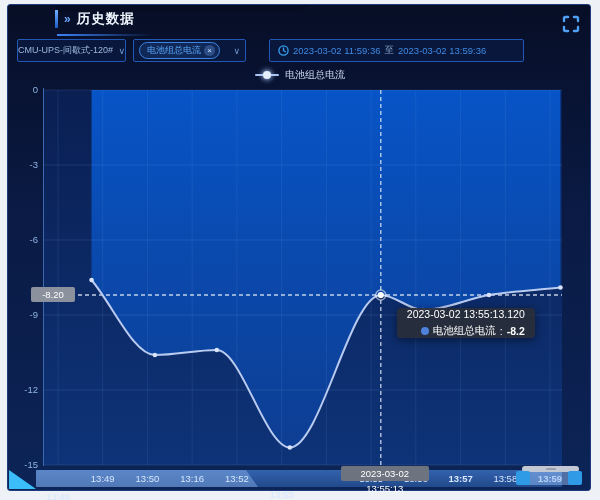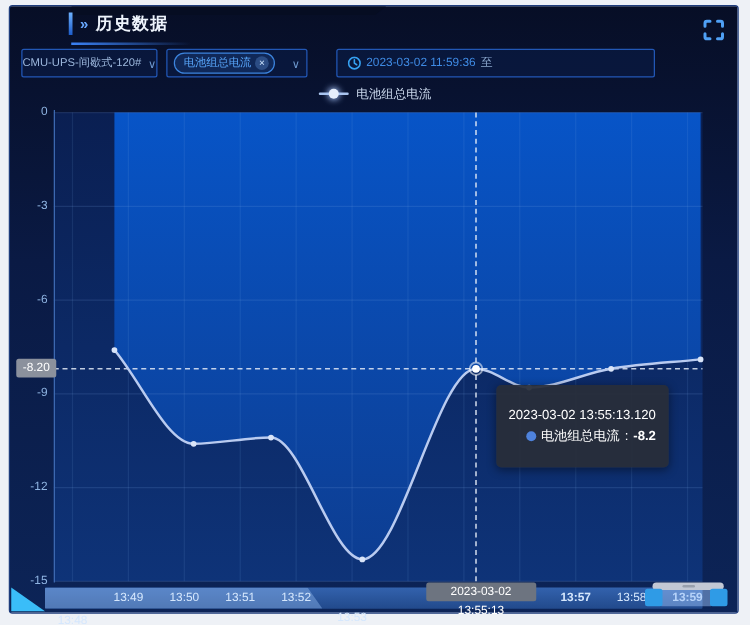--- a/index.html
+++ b/index.html
@@ -45,26 +45,26 @@
   
   #chart-svg{position:absolute;left:0;top:0;z-index:1;pointer-events:none;}
   .ylab{position:absolute;left:2px;width:36px;text-align:right;color:#8fb4e2;font-size:9.5px;z-index:3;}
   .xlab{position:absolute;top:471px;height:15px;line-height:15px;text-align:center;
         color:#d5e7fd;font-size:9.5px;z-index:3;}
   .xband{position:absolute;left:36px;top:470px;width:526px;height:17px;z-index:2;border-radius:1px;
         background:linear-gradient(180deg,rgba(62,116,198,.78),rgba(42,88,160,.72));}
   .xband-light{position:absolute;left:0;top:0;width:222px;height:100%;
         background:rgba(140,180,235,.45);
         clip-path:polygon(0 0,calc(100% - 12px) 0,100% 100%,0 100%);}
-  .ylabel-pointer{position:absolute;left:13px;width:32px;height:15px;line-height:15px;z-index:6;
+  .ylabel-pointer{position:absolute;left:31px;width:44px;height:15px;line-height:15px;z-index:6;
         background:#8b919d;color:#fff;font-size:9.5px;text-align:center;border-radius:2px;}
   .xlabel-pointer{position:absolute;top:466px;height:15px;line-height:15px;z-index:6;
         background:#6d7480;color:#fff;font-size:9.5px;text-align:center;border-radius:2px;}
   .tooltip{position:absolute;z-index:9;background:rgba(40,46,57,.94);border-radius:4px;
-        padding:18px 10px;color:#fff;font-size:10.5px;box-shadow:0 2px 8px rgba(0,0,0,.45);
+        padding:0 10px;color:#fff;font-size:10.5px;box-shadow:0 2px 8px rgba(0,0,0,.45);
         white-space:nowrap;}
   .tt-time{margin-bottom:4px;}
   .tt-row{display:flex;align-items:center;justify-content:flex-end;gap:4px;}
   .tt-dot{width:8px;height:8px;border-radius:50%;background:#4e82dc;display:inline-block;}
   .tt-val{font-weight:bold;}
   
   .dz-bar{position:absolute;left:522px;top:466px;width:57px;height:6px;background:#c2c8d4;
         border-radius:3px;z-index:8;cursor:pointer;}
   .dz-bar::after{content:"";position:absolute;left:24px;top:2px;width:10px;height:2px;
         background:#98a0ad;border-radius:1px;}
@@ -113,20 +113,21 @@
     <span class="chev">∨</span>
   </div>
 
   <div class="ctl datebox">
     <svg width="11" height="11" viewBox="0 0 12 12" fill="none" stroke="#35a1f2" stroke-width="1.4" stroke-linecap="round">
       <circle cx="6" cy="6" r="5"></circle>
         <path d="M6 3.2 V6 L8 7.4"></path>
     </svg>
     <span>2023-03-02 11:59:36</span>
     <span class="zhi">至</span>
+    <span>2023-03-02 13:59:36</span>
   </div>
 
   <div class="legend">
     <span class="legend-marker">
         <i class="dot"></i>
       </span>
     <span class="legend-text">电池组总电流</span>
   </div>
 
   <svg id="chart-svg" width="600" height="500">
@@ -184,21 +185,21 @@
       <span class="ylab" style="top: 459px;">-15</span>
     </div>
 
   <div class="xband">
     <div class="xband-light"></div>
   </div>
   <div id="xlabels">
       <span class="xlab" style="left: 37px; width: 42px; margin-top: 18px;">13:48</span>
       <span class="xlab" style="left: 81.73px; width: 42px;">13:49</span>
       <span class="xlab" style="left: 126.46px; width: 42px;">13:50</span>
-      <span class="xlab" style="left: 171.19px; width: 42px;">13:51</span>
+      <span class="xlab" style="left: 171.19px; width: 42px;">13:16</span>
       <span class="xlab" style="left: 215.92px; width: 42px;">13:52</span>
       <span class="xlab" style="left: 260.65px; width: 42px; margin-top: 16px;">13:53</span>
       <span class="xlab" style="left: 320px; width: 42px; margin-top: 44px;">13:54</span>
       <span class="xlab" style="left: 350.11px; width: 42px;">13:55</span>
       <span class="xlab" style="left: 394.84px; width: 42px;">13:56</span>
       <span class="xlab" style="left: 439.57px; width: 42px; font-weight: bold;">13:57</span>
       <span class="xlab" style="left: 484.3px; width: 42px;">13:58</span>
       <span class="xlab" style="left: 529.03px; width: 42px; font-weight: bold;">13:59</span>
     </div>
 

